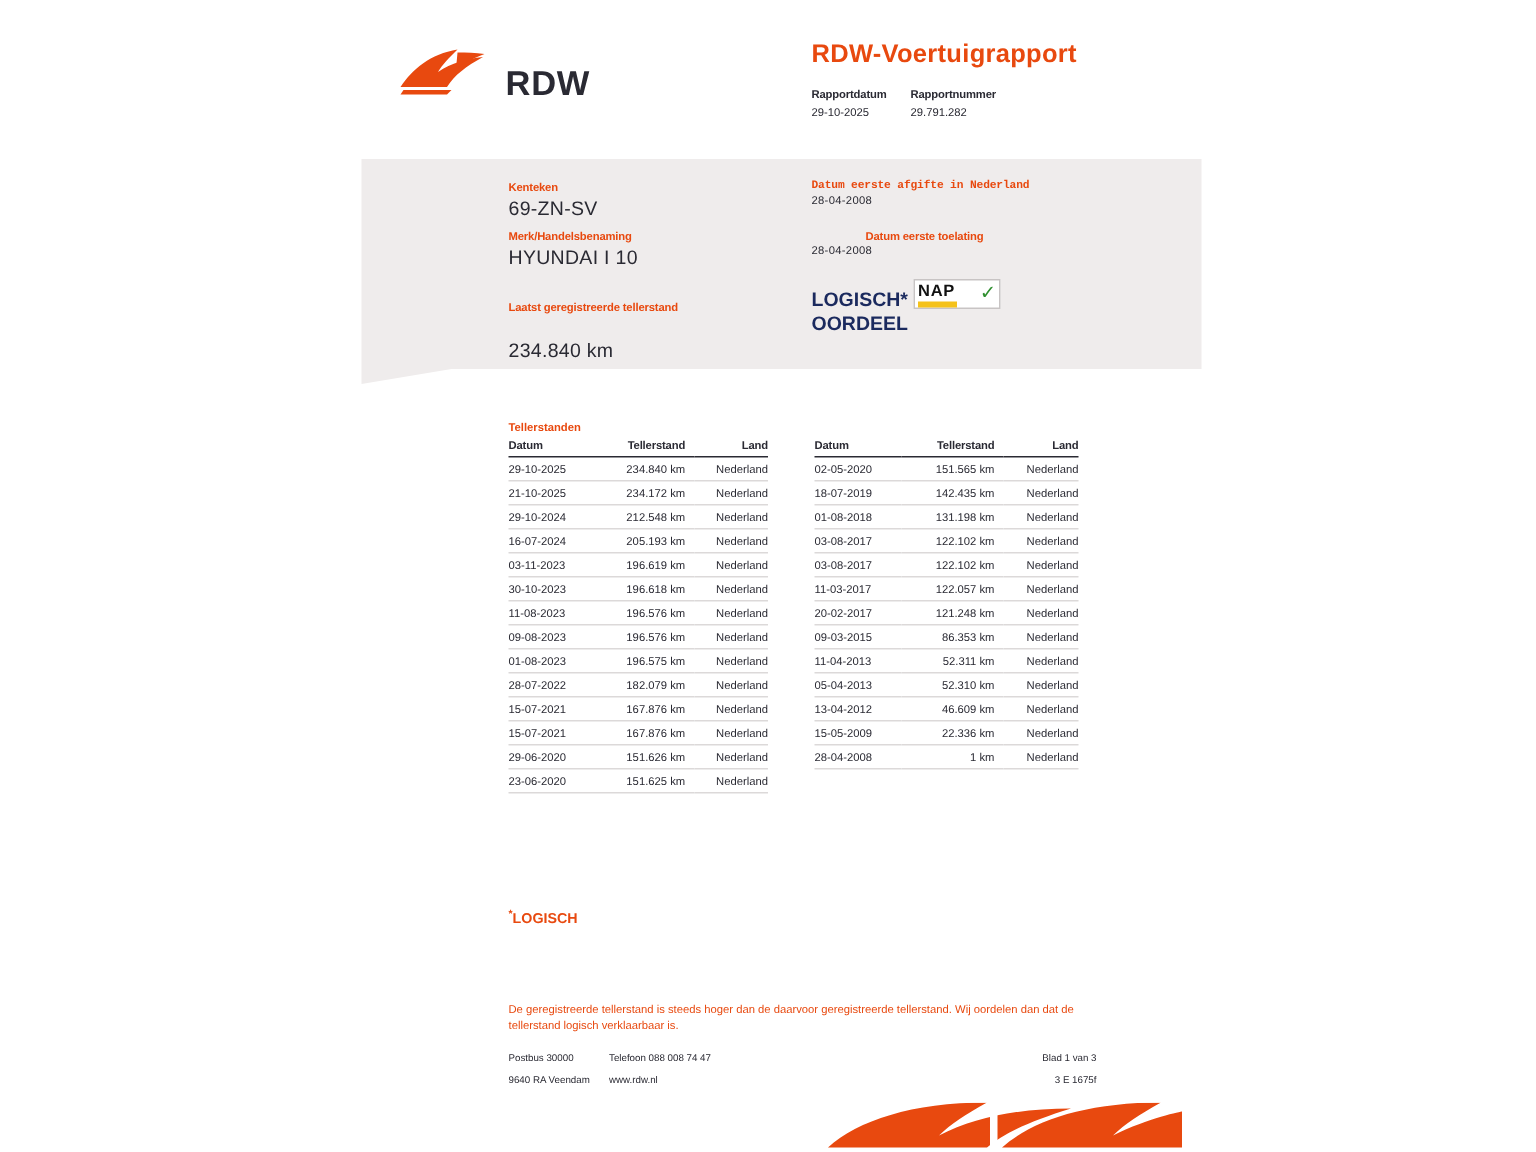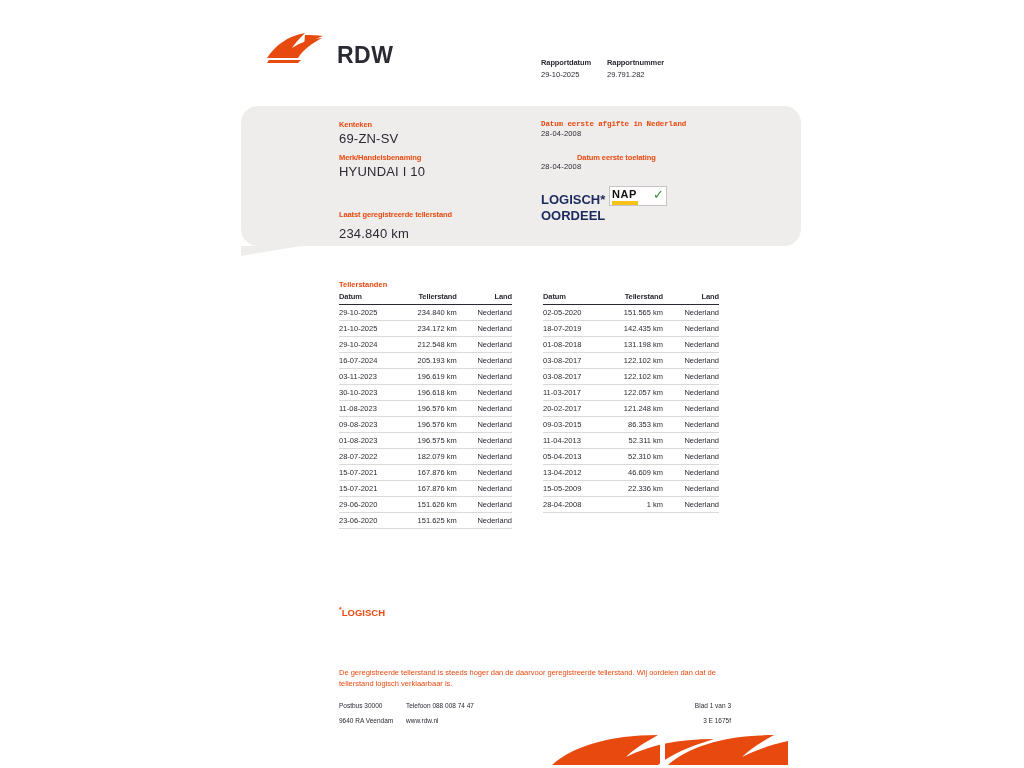--- a/index.html
+++ b/index.html
@@ -82,21 +82,20 @@
   }
 
   
   .panel {
     position: absolute;
     left: 241px;
     top: 106px;
     width: 560px;
     height: 140px;
     background: #efecec;
-    border-radius: 17px;
   }
   .panel-notch {
     position: absolute;
     left: 241px;
     top: 246px;
     width: 0;
     height: 0;
     border-left: 0 solid transparent;
     border-top: 10px solid #efecec;
     border-right: 60px solid transparent;
@@ -260,39 +259,40 @@
     <div class="logo-mark">
       <svg viewBox="0 0 62 34" width="62" height="34" xmlns="http://www.w3.org/2000/svg">
         <path d="M2 28 C10 16 22 6 40 3 C34 9 30 13 27 18 C36 12 46 9 57 8 C46 14 38 20 33 28 Z" fill="#e8490f"></path>
         <path d="M40 5 C46 5 52 5 58 6 C50 9 44 12 39 16 Z" fill="#e8490f"></path>
         <path d="M4 30 L36 30 L33 33 L2 33 Z" fill="#e8490f"></path>
       </svg>
     </div>
     <div class="logo-text">RDW</div>
   </div>
 
+  <div class="report-title">RDW-Voertuigrapport</div>
 
   <div class="meta">
     <div class="col first">
       <span class="lbl">Rapportdatum</span>
       <span class="val">29-10-2025</span>
     </div><div class="col">
       <span class="lbl">Rapportnummer</span>
       <span class="val">29.791.282</span>
     </div>
   </div>
 
   <div class="panel">
     <div class="field-label" style="left:98px; top:14px;">Kenteken</div>
     <div class="field-value" style="left:98px; top:25px;">69-ZN-SV</div>
 
     <div class="field-label" style="left:98px; top:47px;">Merk/Handelsbenaming</div>
     <div class="field-value" style="left:98px; top:58px;">HYUNDAI I 10</div>
 
-    <div class="field-label" style="left:98px; top:104px;">Laatst geregistreerde tellerstand</div>
+    <div class="field-label" style="left:98px; top:94px;">Laatst geregistreerde tellerstand</div>
     <div class="field-value" style="left:98px; top:120px;">234.840 km</div>
 
     <div class="field-label" style="left:300px; top:14px;font-family:Liberation Mono, monospace;">Datum eerste afgifte in Nederland</div>
     <div class="field-value" style="left:300px; top:23px; font-size:7.5px;">28-04-2008</div>
 
     <div class="field-label" style="left:300px; top:47px;margin-left:36px;">Datum eerste toelating</div>
     <div class="field-value" style="left:300px; top:56px; font-size:7.5px;">28-04-2008</div>
   </div>
   <div class="panel-notch"></div>
 

